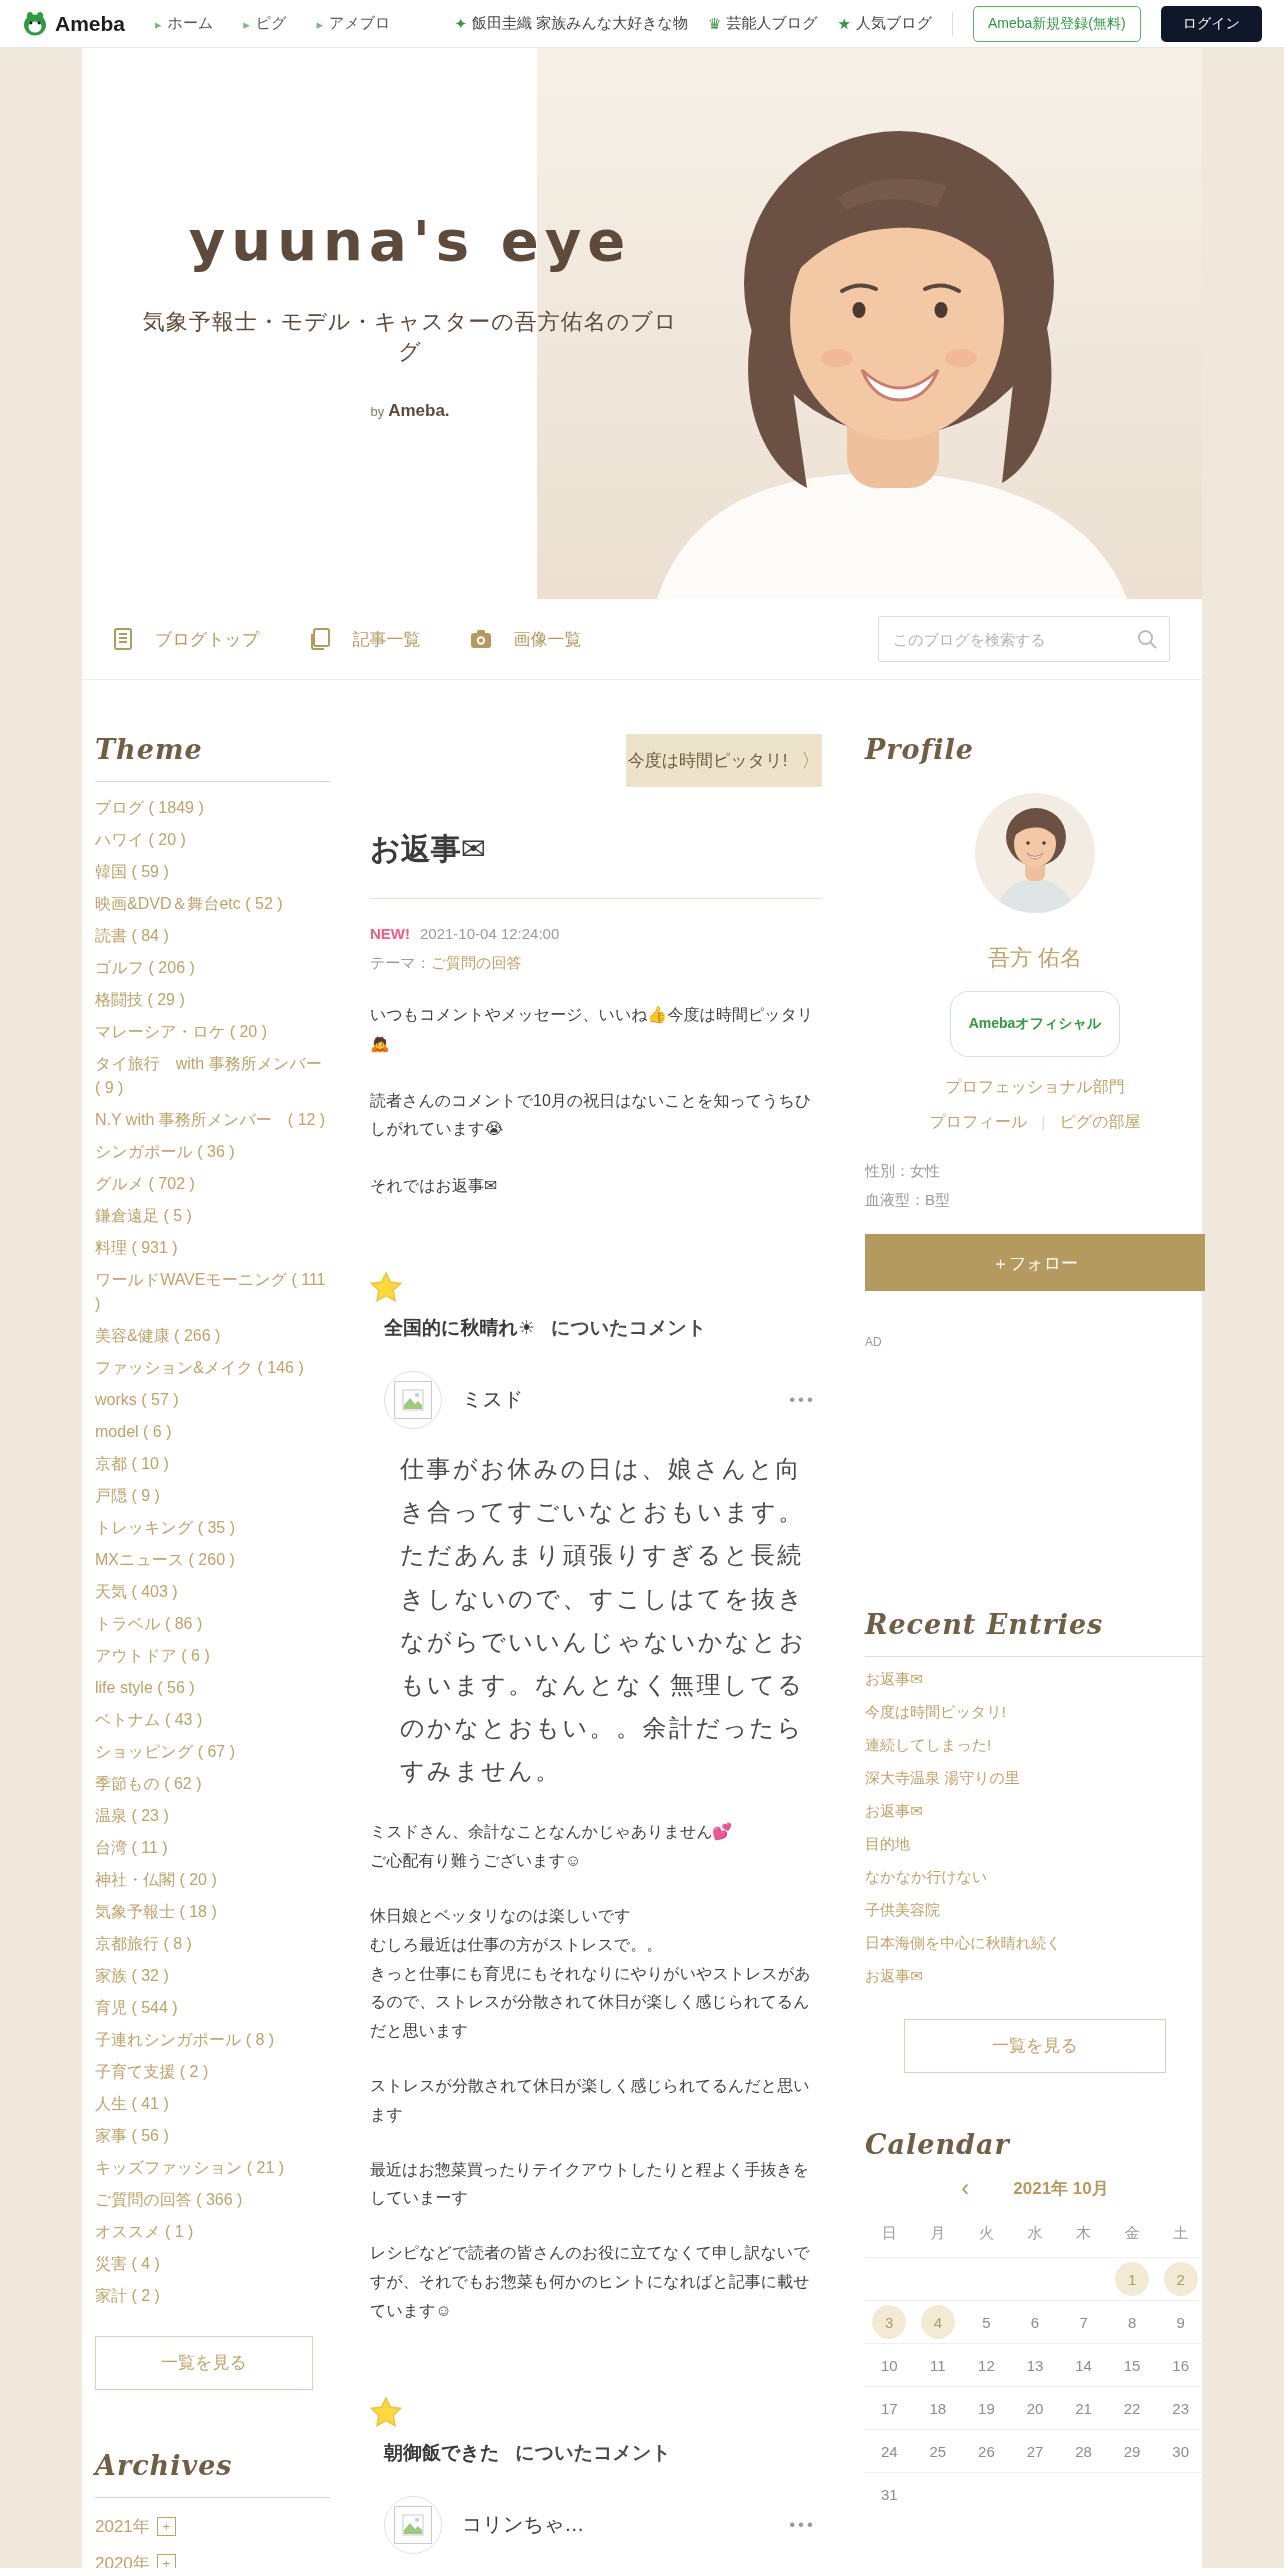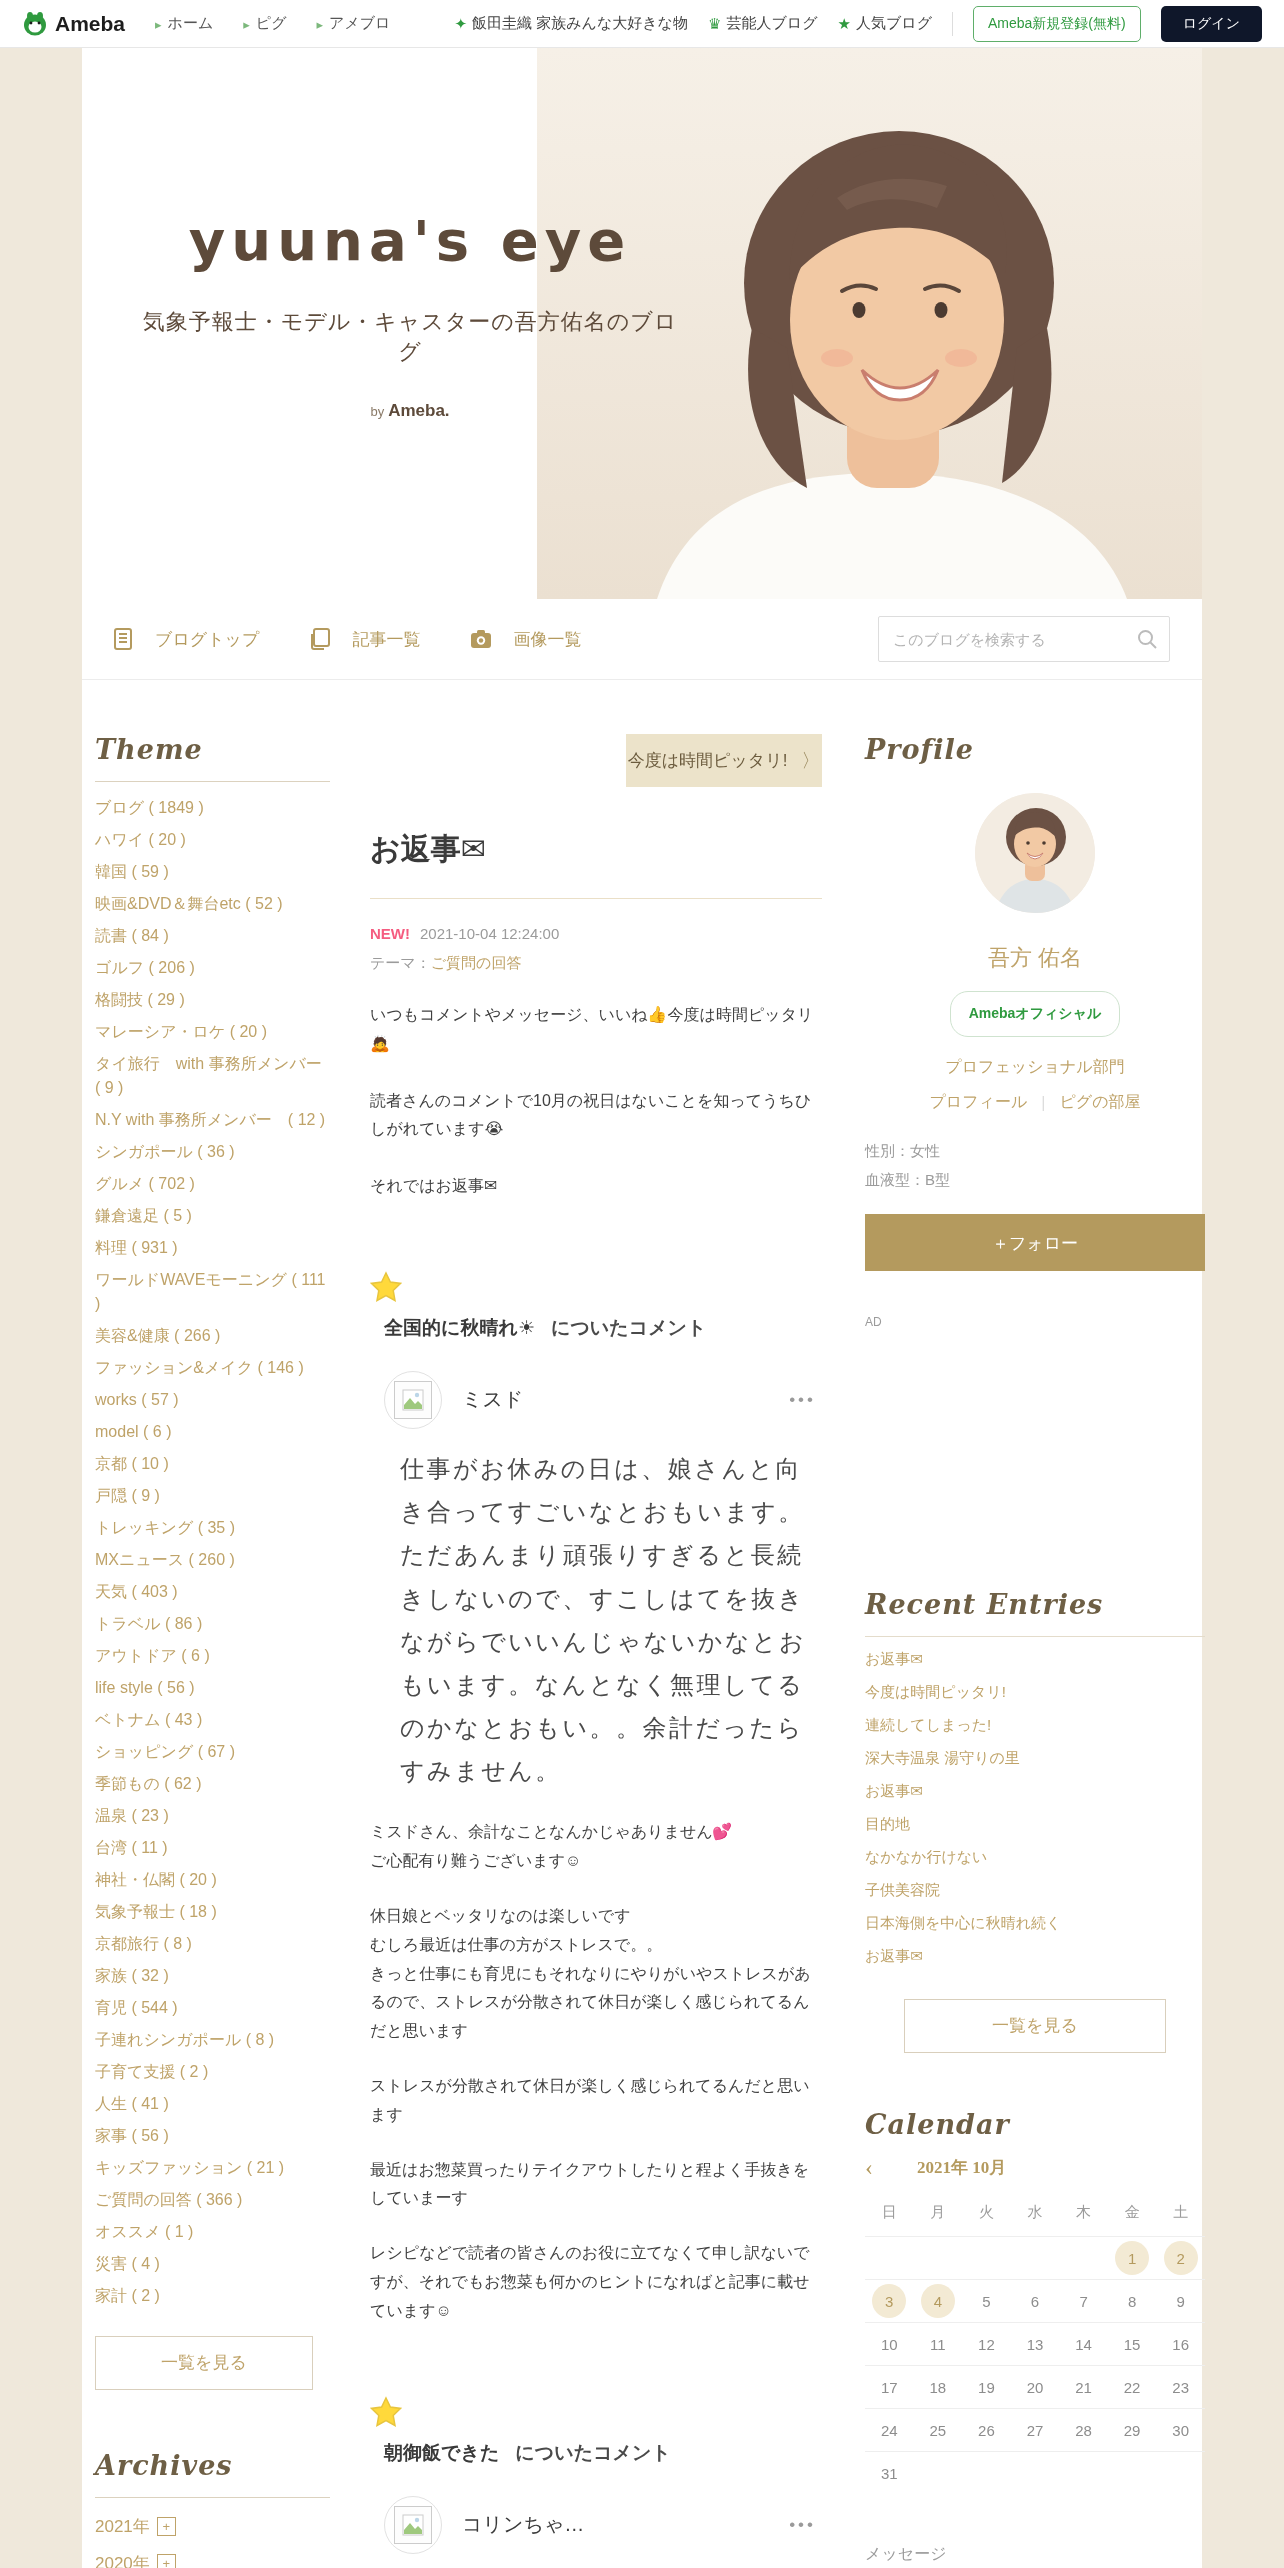--- a/index.html
+++ b/index.html
@@ -81,33 +81,33 @@
   .c-name{margin-left:20px;font-size:20px;color:#3a3a3a;}
   .dots{margin-left:auto;color:#9a9a9a;font-size:17px;letter-spacing:3px;padding-right:6px;}
   .quote{padding:12px 2px 0 30px;font-size:24px;line-height:1.8;letter-spacing:2.5px;color:#4a4a4a;}
   .quote-big{padding:16px 0 0 14px;font-size:28px;color:#3a3a3a;}
   .replies p{font-size:16px;color:#3f3f3f;line-height:1.8;margin:26px 0;white-space:pre-line;}
 
   
   .rs-rule{border:0;border-top:1px solid #e4dccb;margin:16px 0 6px;}
   .p-avatar{width:120px;height:120px;border-radius:50%;margin:28px auto 0;overflow:hidden;background:#f3ece3;}
   .p-name{text-align:center;color:#bfa369;font-size:22px;margin-top:30px;}
-  .badge{display:block;width:fit-content;margin:18px auto 0;border:1px solid #cfe3cf;border-radius:18px;padding:13px 18px;color:#2f9a3f;font-size:14px;font-weight:700;background:#fff;}
+  .badge{display:block;width:fit-content;margin:18px auto 0;border:1px solid #cfe3cf;border-radius:18px;padding:23px 18px;color:#2f9a3f;font-size:14px;font-weight:700;background:#fff;}
   .p-link{display:block;text-align:center;color:#bfa369;font-size:16px;margin-top:20px;}
   .p-links2{display:flex;justify-content:center;align-items:center;gap:14px;margin-top:14px;font-size:16px;}
   .p-links2 .lnk{color:#bfa369;}
   .p-links2 .bar{color:#ddd;}
   .p-meta{color:#9b9b9b;font-size:15px;line-height:1.9;margin-top:24px;}
   .follow-btn{display:block;width:100%;height:57px;line-height:57px;text-align:center;background:#b49a5e;color:#fff;font-size:17px;border:none;margin-top:20px;}
   .ad-label{color:#9b9b9b;font-size:12px;margin-top:44px;}
   .ad-space{height:260px;}
   .r-item{color:#bfa369;font-size:15px;padding:7px 0;}
   .r-more{margin:26px auto 0;width:262px;}
   .cal{margin-top:56px;}
-  .cal-nav{display:flex;align-items:center;gap:44px;margin-top:14px;font-family:Liberation Serif, serif;}
+  .cal-nav{display:flex;align-items:center;justify-content:center;gap:44px;margin-top:14px;}
   .cal-prev{color:#b49a5e;font-size:20px;}
   .cal-prev::before{content:"‹";font-size:24px;}
   .cal-month{color:#b49a5e;font-weight:700;font-size:17px;}
   .cal-days{display:grid;grid-template-columns:repeat(7,1fr);margin-top:22px;padding-bottom:14px;border-bottom:1px solid #eee;}
   .cal-days span{text-align:center;color:#9b9b9b;font-size:15px;}
   .cal-grid{display:grid;grid-template-columns:repeat(7,1fr);}
   .cal-cell{height:42px;display:flex;align-items:center;justify-content:center;border-bottom:1px solid #eee;}
   .cal-cell:nth-last-child(-n+7){border-bottom:none;}
   .day{width:34px;height:34px;border-radius:50%;display:flex;align-items:center;justify-content:center;color:#8d8d8d;font-size:15px;}
   .day.hl{background:#f3ead4;color:#b49a5e;}

